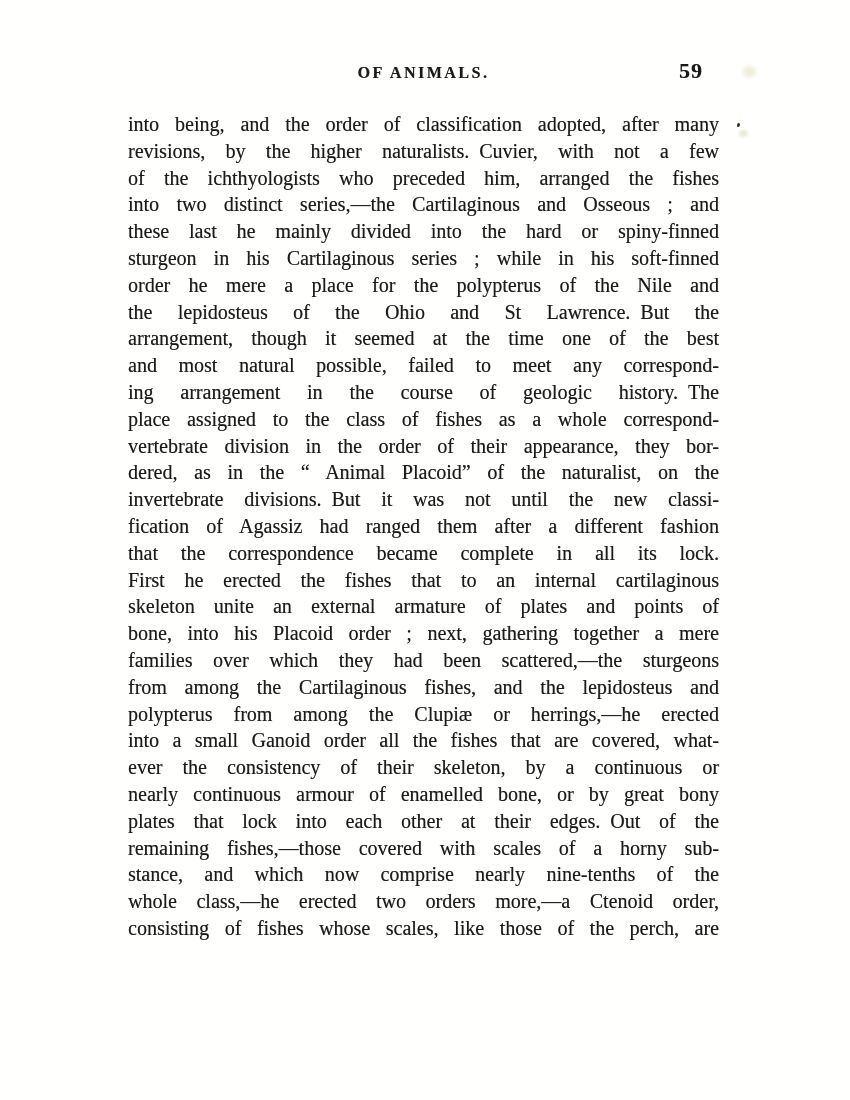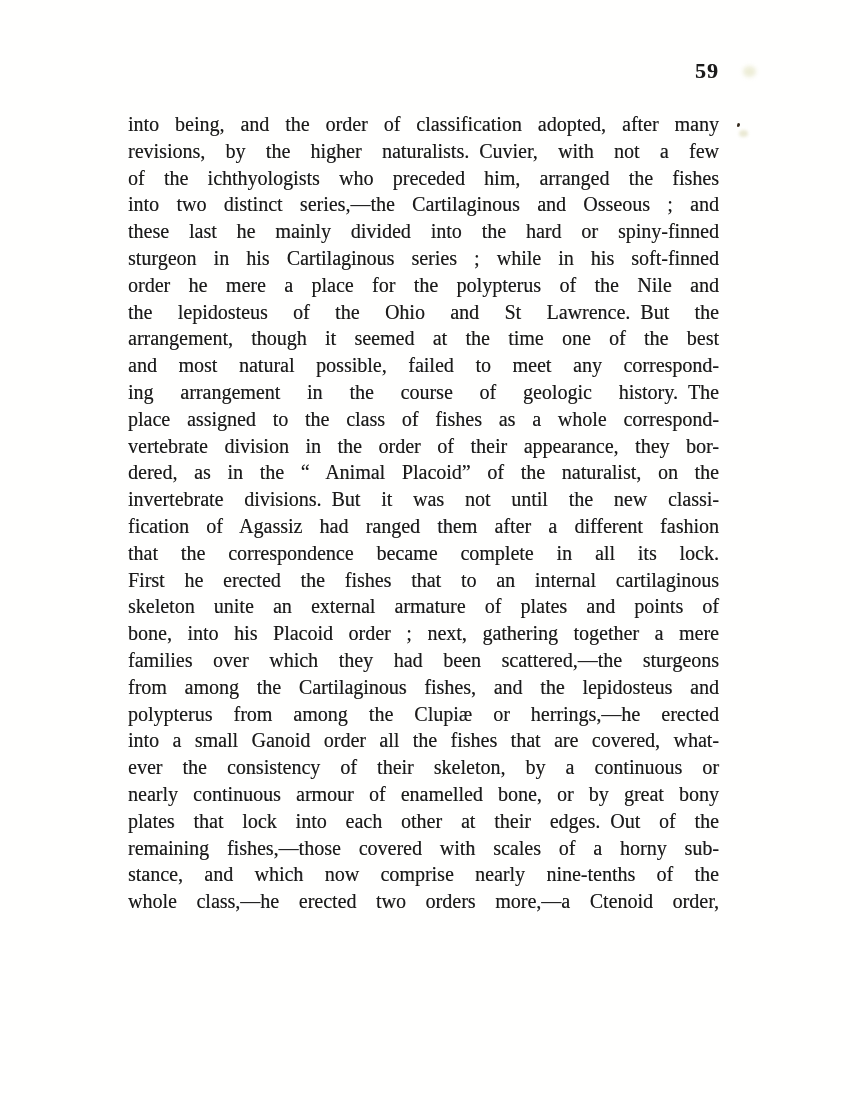--- a/index.html
+++ b/index.html
@@ -31,21 +31,21 @@
     top: 4px;
     text-align: center;
     font-size: 16px;
     font-weight: bold;
     letter-spacing: 2.5px;
     text-shadow: 0.3px 0.3px 0.4px rgba(26,26,26,0.55);
     white-space: nowrap;
   }
   .page-number {
     position: absolute;
-    right: 0;
+    right: 16px;
     top: -2px;
     font-size: 22px;
     font-weight: bold;
     letter-spacing: 1px;
     text-shadow: 0.3px 0.3px 0.4px rgba(26,26,26,0.55);
     text-align: center;
   }
   .body-text {
     position: absolute;
     left: 128px;
@@ -93,20 +93,21 @@
     border-radius: 50%;
     filter: blur(1.5px);
   }
 </style>
 </head>
 <body>
 
 <div class="page">
 
   <div class="header">
+    <div class="running-title">OF ANIMALS.</div>
     <div class="page-number">59</div>
   </div>
 
   <div class="body-text">
       <div class="line">into being, and the order of classification adopted, after many</div>
       <div class="line">revisions, by the higher naturalists. Cuvier, with not a few</div>
       <div class="line">of the ichthyologists who preceded him, arranged the fishes</div>
       <div class="line">into two distinct series,—the Cartilaginous and Osseous ; and</div>
       <div class="line">these last he mainly divided into the hard or spiny-finned</div>
       <div class="line">sturgeon in his Cartilaginous series ; while in his soft-finned</div>
@@ -127,19 +128,20 @@
       <div class="line">families over which they had been scattered,—the sturgeons</div>
       <div class="line">from among the Cartilaginous fishes, and the lepidosteus and</div>
       <div class="line">polypterus from among the Clupiæ or herrings,—he erected</div>
       <div class="line">into a small Ganoid order all the fishes that are covered, what-</div>
       <div class="line">ever the consistency of their skeleton, by a continuous or</div>
       <div class="line">nearly continuous armour of enamelled bone, or by great bony</div>
       <div class="line">plates that lock into each other at their edges. Out of the</div>
       <div class="line">remaining fishes,—those covered with scales of a horny sub-</div>
       <div class="line">stance, and which now comprise nearly nine-tenths of the</div>
       <div class="line">whole class,—he erected two orders more,—a Ctenoid order,</div>
+      <div class="line">consisting of fishes whose scales, like those of the perch, are</div>
     </div>
 
   <div class="scan-smudge-top"></div>
   <div class="scan-mark-dot"></div>
   <div class="scan-smudge-mid"></div>
 
 </div>
 
 </body></html>

